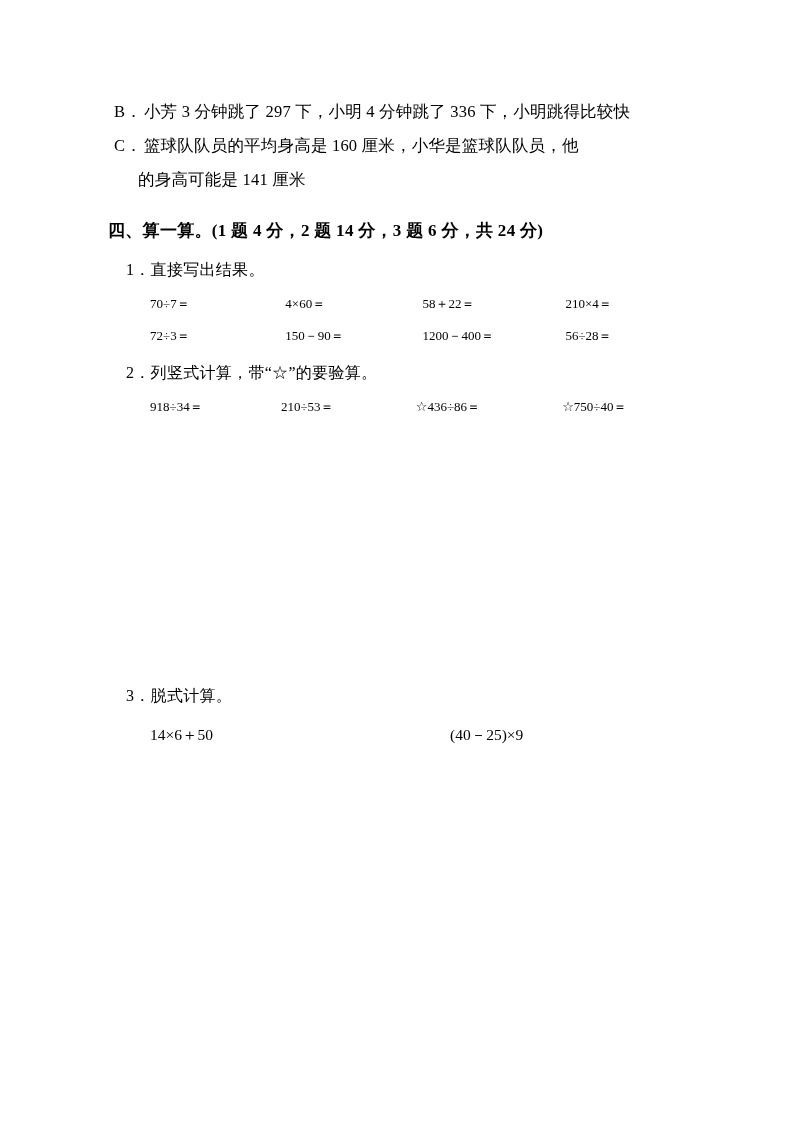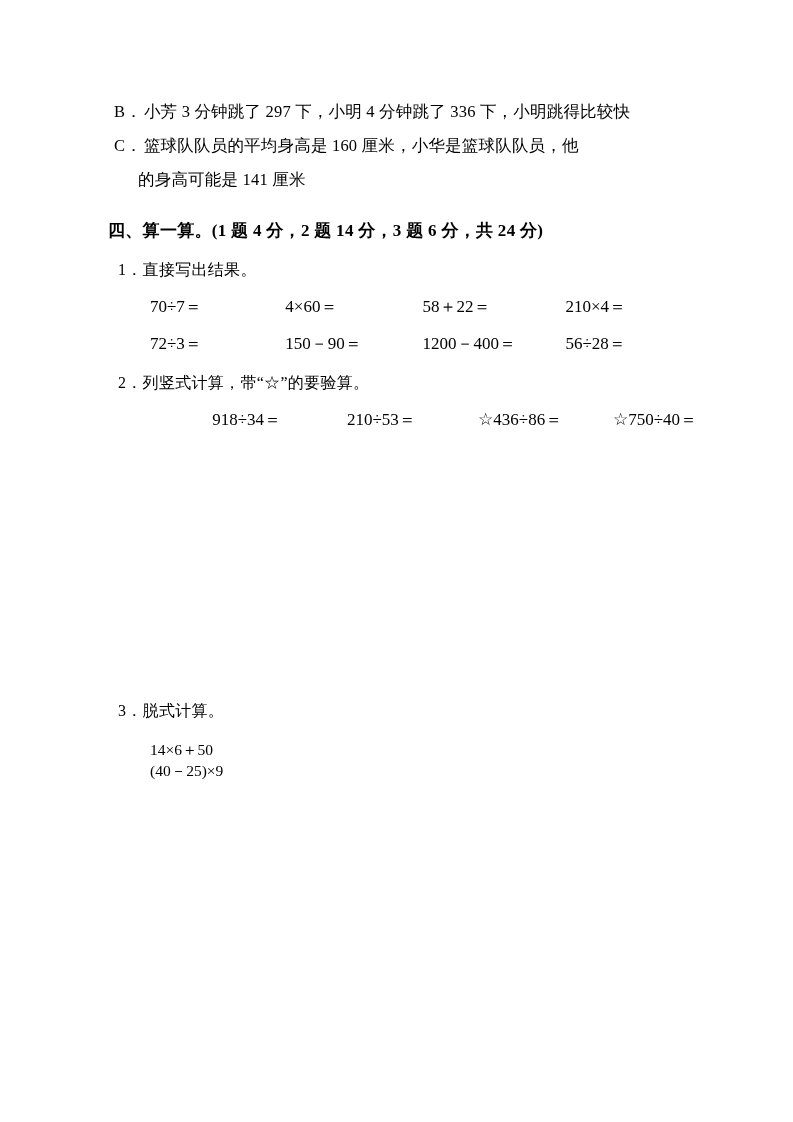--- a/index.html
+++ b/index.html
@@ -41,62 +41,61 @@
     font-weight: bold;
     margin: 22px 0 14px 16px;
     letter-spacing: 0.3px;
     margin-left: -6px;
   }
   .section-head .sec-title {
     font-family: "Liberation Serif", "DejaVu Serif", serif;
   }
   .q-line {
     font-size: 16px;
-    margin: 18px 0 8px 4px;
+    margin: 18px 0 8px 12px;
     letter-spacing: 0.3px;
   }
   .q-num {
     display: inline-block;
     min-width: 22px;
   }
   .calc-row {
-    font-size: 17px;
+    font-size: 13px;
     margin: 14px 0 0 0;
     padding-left: 36px;
     display: flex;
   }
   .calc-row .cell {
     display: block;
     white-space: nowrap;
   }
   
   .r1 .c0 { width: 144px; }
   .r1 .c1 { width: 146px; }
   .r1 .c2 { width: 152px; }
   .r1 .c3 { width: 140px; }
   
   .r2 .c0 { width: 144px; }
   .r2 .c1 { width: 146px; }
   .r2 .c2 { width: 152px; }
   .r2 .c3 { width: 140px; }
   
-  .vrow { padding-left: 36px; text-align: right; }
+  .vrow { padding-left: 36px; }
   .vrow .c0 { width: 136px; }
   .vrow .c1 { width: 140px; }
   .vrow .c2 { width: 152px; }
   .vrow .c3 { width: 140px; }
   .blank-space {
     height: 252px;
   }
   .tuoshi-row {
     font-size: 15.5px;
     padding-left: 36px;
     margin-top: 18px;
     display: flex;
-    flex-direction: column;
   }
   .tuoshi-row .c0 { width: 300px; }
   .spacer-lg { height: 230px; }
 </style>
 </head>
 <body>
 
 <div class="page">
 
   <div>

